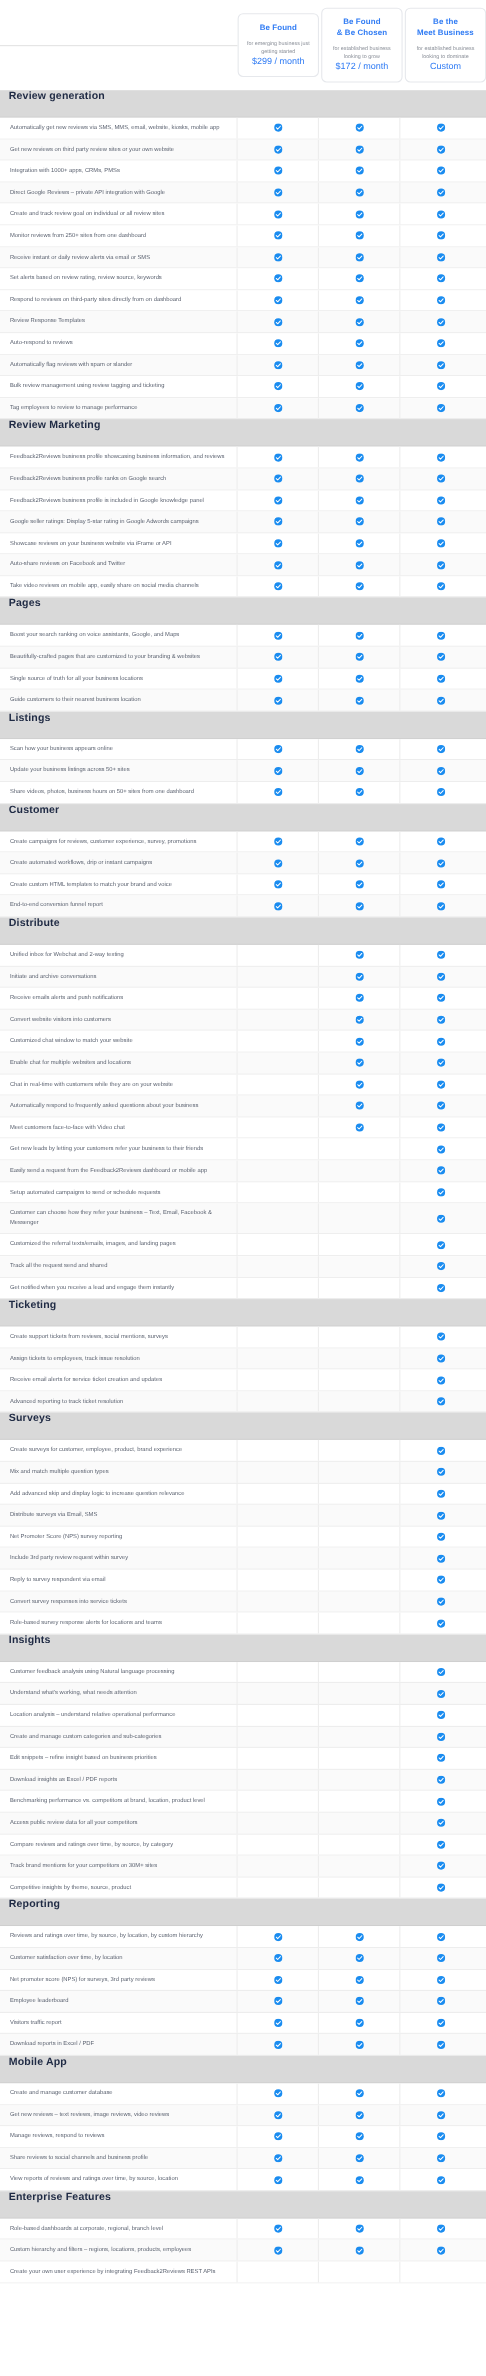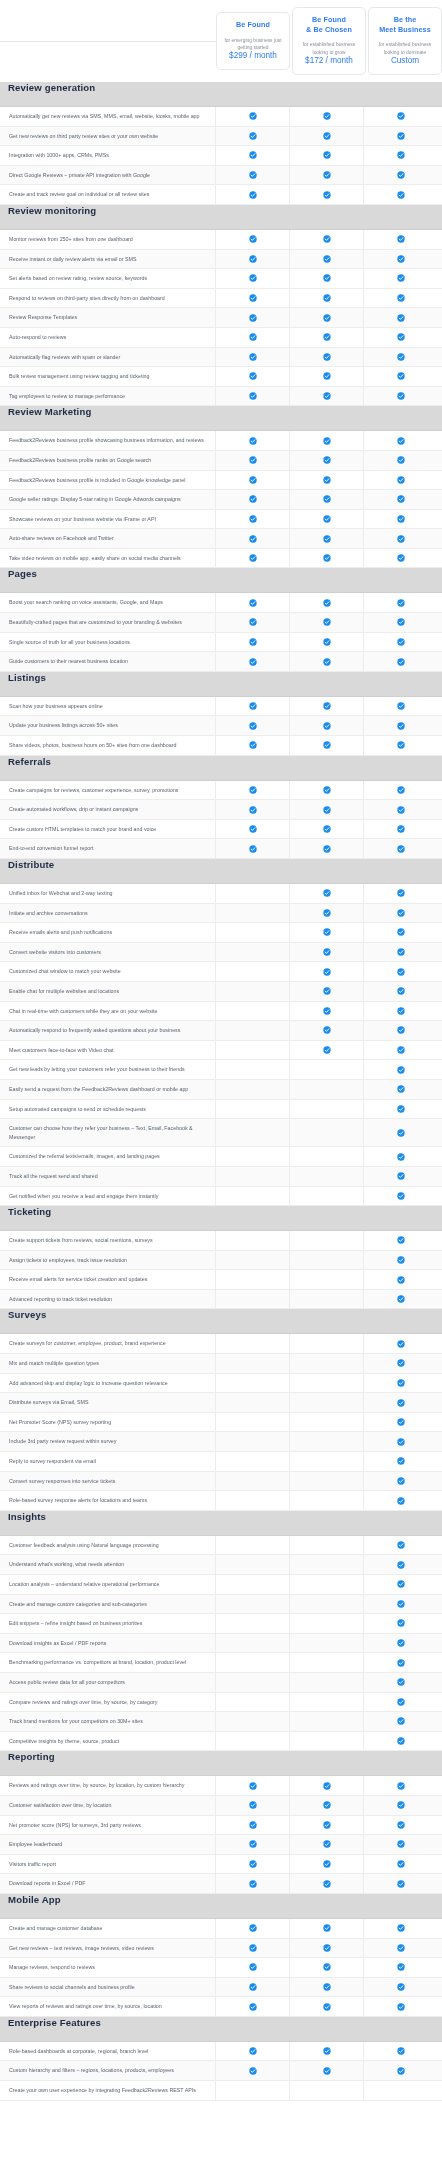--- a/index.html
+++ b/index.html
@@ -264,23 +264,20 @@
           </div>
           <div class="feature-cell">
             <svg class="check-icon" viewBox="0 0 20 20" xmlns="http://www.w3.org/2000/svg">
               <circle cx="10" cy="10" r="9.2" fill="#1a8cf0"></circle>
               <path d="M5.4 10.3 L8.6 13.4 L14.7 6.9" fill="none" stroke="#ffffff" stroke-width="2.3" stroke-linecap="round" stroke-linejoin="round"></path>
             </svg>
           </div>
         </div>
       </div>
       <div>
-        <div class="section-title-row">
-          <div class="section-title">Review monitoring</div>
-        </div>
         <div class="feature-row">
           <div class="feature-label">Monitor reviews from 250+ sites from one dashboard</div>
           <div class="feature-cell">
             <svg class="check-icon" viewBox="0 0 20 20" xmlns="http://www.w3.org/2000/svg">
               <circle cx="10" cy="10" r="9.2" fill="#1a8cf0"></circle>
               <path d="M5.4 10.3 L8.6 13.4 L14.7 6.9" fill="none" stroke="#ffffff" stroke-width="2.3" stroke-linecap="round" stroke-linejoin="round"></path>
             </svg>
           </div>
           <div class="feature-cell">
             <svg class="check-icon" viewBox="0 0 20 20" xmlns="http://www.w3.org/2000/svg">
@@ -770,21 +767,21 @@
           <div class="feature-cell">
             <svg class="check-icon" viewBox="0 0 20 20" xmlns="http://www.w3.org/2000/svg">
               <circle cx="10" cy="10" r="9.2" fill="#1a8cf0"></circle>
               <path d="M5.4 10.3 L8.6 13.4 L14.7 6.9" fill="none" stroke="#ffffff" stroke-width="2.3" stroke-linecap="round" stroke-linejoin="round"></path>
             </svg>
           </div>
         </div>
       </div>
       <div>
         <div class="section-title-row">
-          <div class="section-title">Referrals</div>
+          <div class="section-title">Customer</div>
         </div>
         <div class="feature-row">
           <div class="feature-label">Create campaigns for reviews, customer experience, survey, promotions</div>
           <div class="feature-cell">
             <svg class="check-icon" viewBox="0 0 20 20" xmlns="http://www.w3.org/2000/svg">
               <circle cx="10" cy="10" r="9.2" fill="#1a8cf0"></circle>
               <path d="M5.4 10.3 L8.6 13.4 L14.7 6.9" fill="none" stroke="#ffffff" stroke-width="2.3" stroke-linecap="round" stroke-linejoin="round"></path>
             </svg>
           </div>
           <div class="feature-cell">

